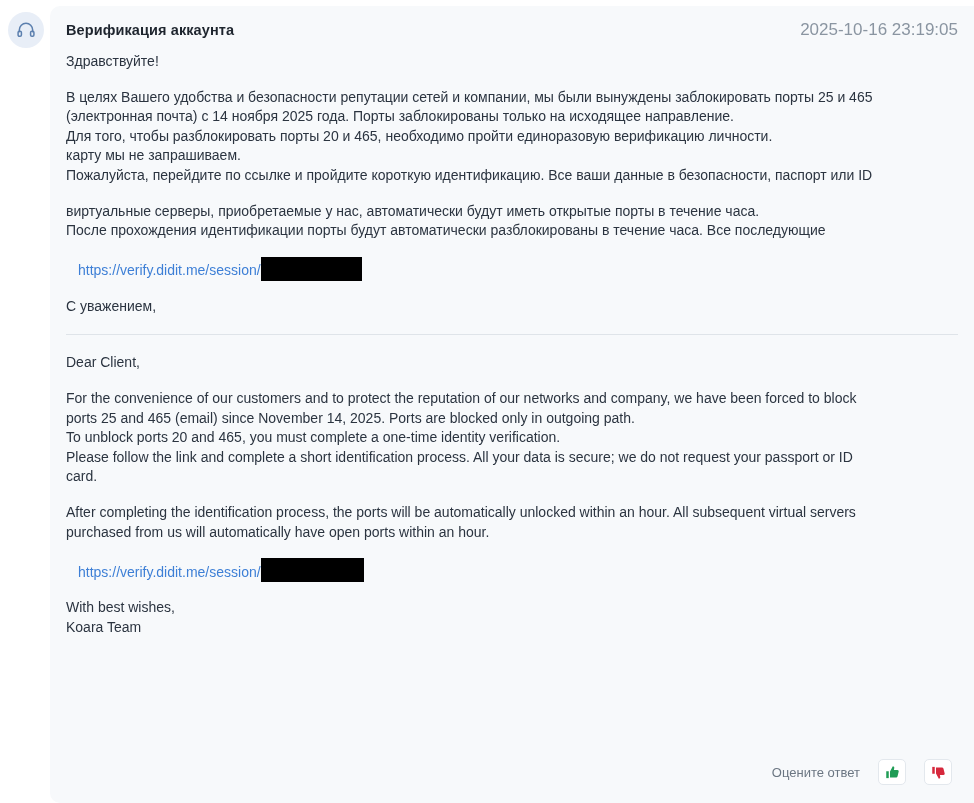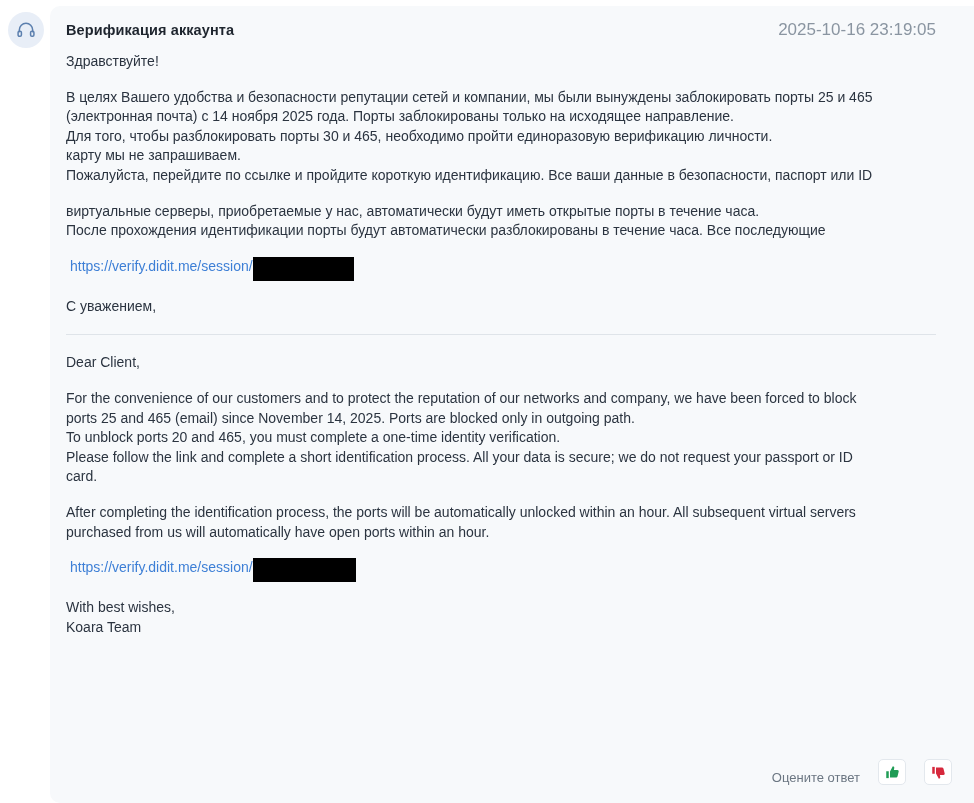--- a/index.html
+++ b/index.html
@@ -41,21 +41,21 @@
   
   .message-card {
     position: absolute;
     left: 50px;
     top: 6px;
     width: 924px;
     min-height: 797px;
     background: #f7f9fb;
     border-top-left-radius: 10px;
     border-bottom-left-radius: 10px;
-    padding: 14px 38px 16px 16px;
+    padding: 14px 16px 16px 16px;
   }
 
   .msg-header {
     display: flex;
     align-items: baseline;
     justify-content: space-between;
     margin-bottom: 12px;
   }
   .msg-title {
     font-size: 14.5px;
@@ -82,23 +82,23 @@
   .para-block { margin-bottom: 16px; }
   .para-block .line { display: block; }
 
   .link {
     color: #3d7fd6;
     text-decoration: none;
     font-size: 14px;
   }
 
   .link-row {
-    margin: 0 0 16px 4px;
-    display: flex;
-    align-items: flex-start;
+    margin: 0 0 16px 12px;
+    display: flex;
+    align-items: flex-end;
   }
   .redaction {
     display: inline-block;
     background: #000000;
     height: 24px;
     vertical-align: middle;
   }
   .redaction.ru { width: 101px; }
   .redaction.en { width: 103px; }
 
@@ -107,21 +107,21 @@
     border-top: 1px solid #dfe4e9;
     margin: 18px 0 18px 0;
   }
 
   
   .rating-row {
     position: absolute;
     right: 22px;
     bottom: 18px;
     display: flex;
-    align-items: flex-end;
+    align-items: center;
     gap: 18px;
   }
   .rating-label {
     font-size: 13px;
     color: #6b7682;
   }
   .rate-btn {
     width: 28px;
     height: 26px;
     border-radius: 5px;
@@ -157,21 +157,21 @@
       <div class="msg-time">2025-10-16 23:19:05</div>
     </div>
 
     <div class="body-text">
 
       <p>Здравствуйте!</p>
 
       <div class="para-block">
         <span class="line">В целях Вашего удобства и безопасности репутации сетей и компании, мы были вынуждены заблокировать порты 25 и 465</span>
         <span class="line">(электронная почта) с 14 ноября 2025 года. Порты заблокированы только на исходящее направление.</span>
-        <span class="line">Для того, чтобы разблокировать порты 30 и 465, необходимо пройти единоразовую верификацию личности.</span>
+        <span class="line">Для того, чтобы разблокировать порты 20 и 465, необходимо пройти единоразовую верификацию личности.</span>
         <span class="line">карту мы не запрашиваем.</span>
         <span class="line">Пожалуйста, перейдите по ссылке и пройдите короткую идентификацию. Все ваши данные в безопасности, паспорт или ID</span>
       </div>
 
       <div class="para-block">
         <span class="line">виртуальные серверы, приобретаемые у нас, автоматически будут иметь открытые порты в течение часа.</span>
         <span class="line">После прохождения идентификации порты будут автоматически разблокированы в течение часа. Все последующие</span>
       </div>
 
       <div class="link-row">

